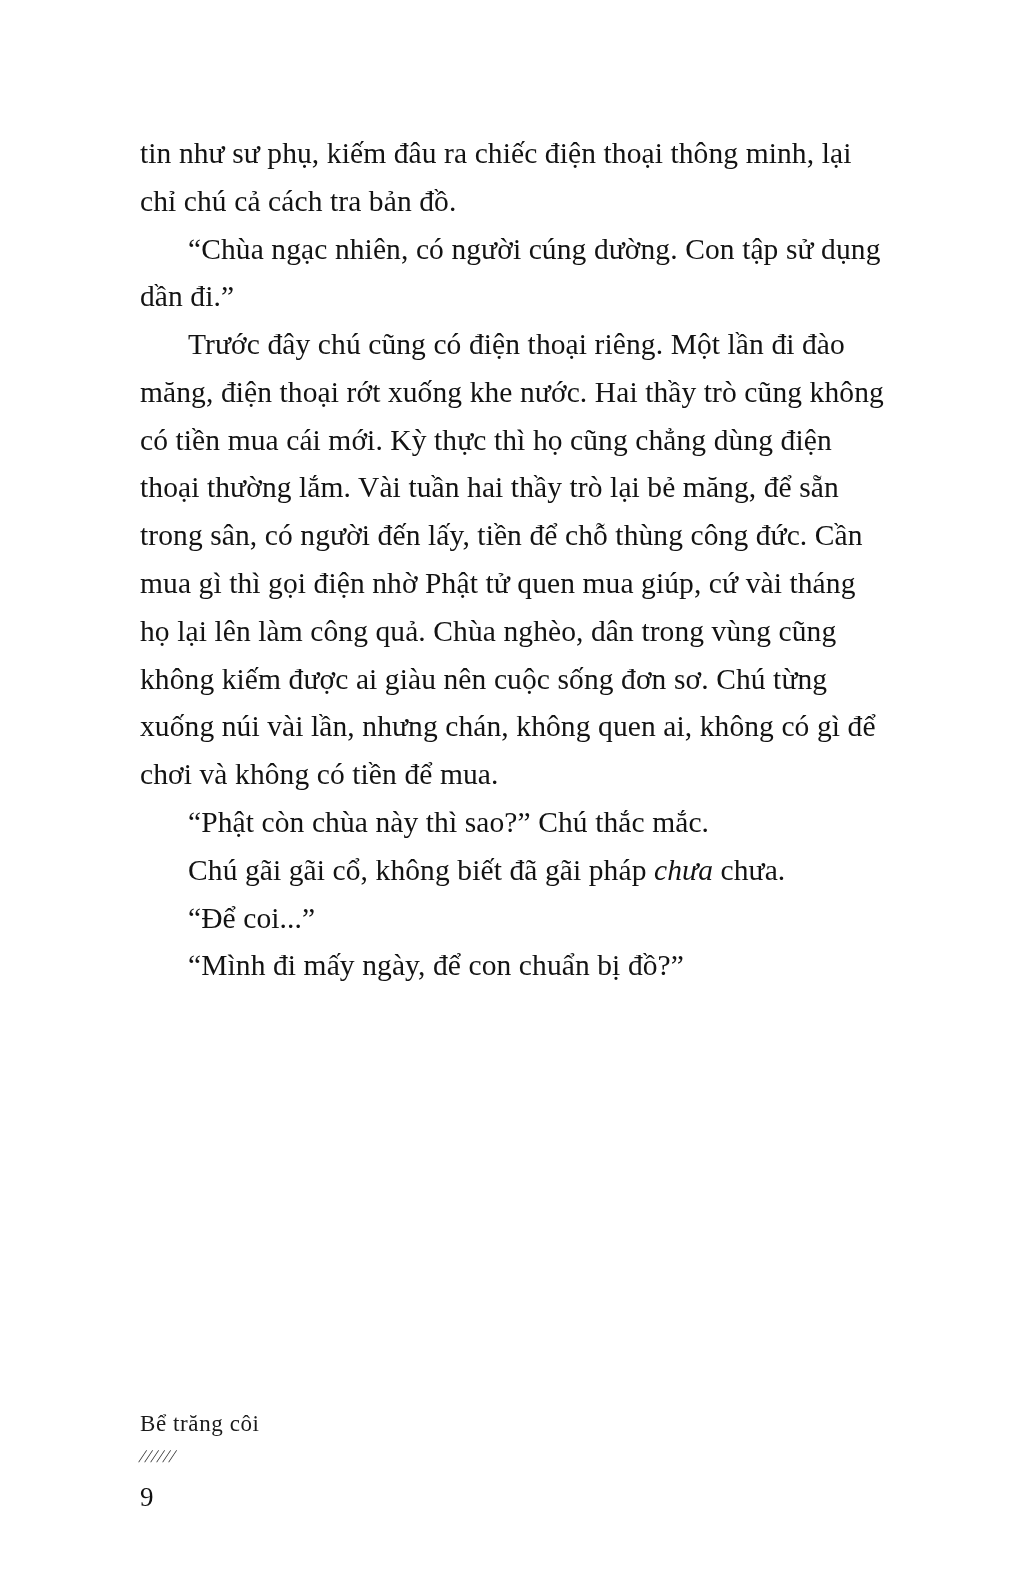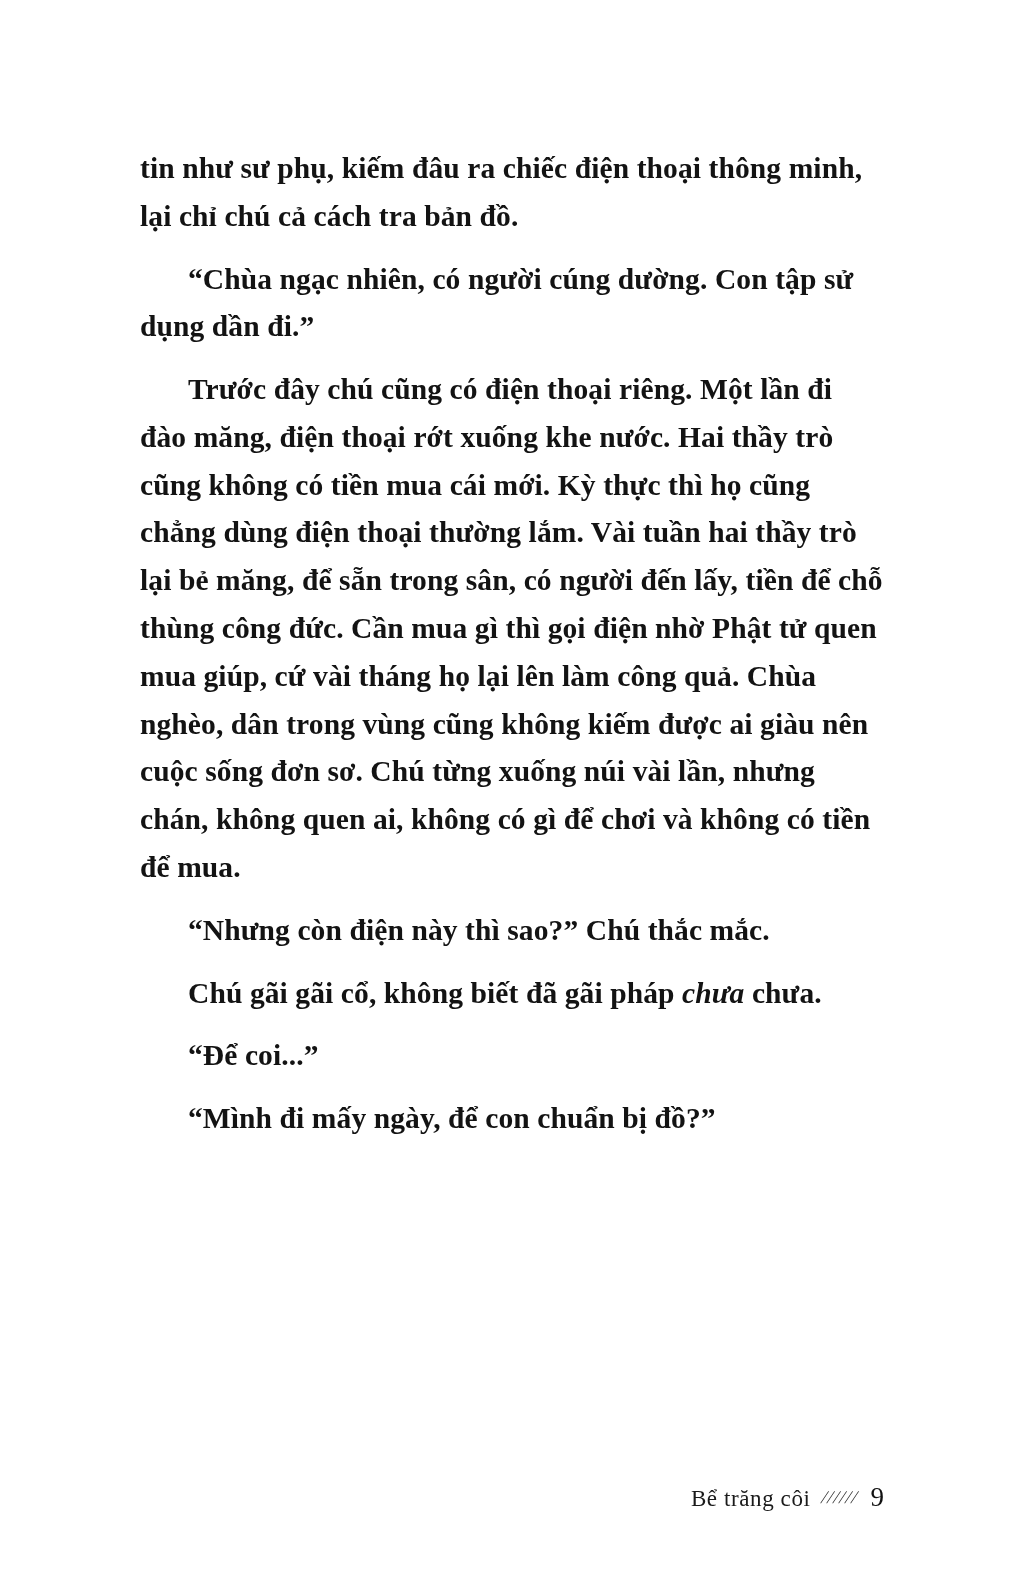--- a/index.html
+++ b/index.html
@@ -23,42 +23,42 @@
   }
   .body-text {
     font-size: 29.5px;
     line-height: 1.62;
     text-align: justify;
     text-justify: inter-word;
     color: #131313;
     letter-spacing: 0.1px;
   }
   .body-text p {
-    margin: 15px 0 0px 0;
+    margin: 0 0 0px 0;
     text-indent: 0;
-    font-weight: bold;
   }
   p.indent {
     text-indent: 48px;
   }
   p.last-line-left {
     text-align: left;
   }
   em.italic {
     font-style: italic;
   }
   .footer {
     position: absolute;
     left: 140px;
     right: 140px;
     bottom: 62px;
     display: flex;
     align-items: baseline;
     justify-content: flex-end;
     gap: 12px;
+    flex-direction: column;
   }
   .footer-title {
     font-size: 23px;
     color: #1a1a1a;
     letter-spacing: 0.6px;
   }
   .footer-orn {
     font-size: 18px;
     letter-spacing: 1px;
     color: #2b2b2b;
@@ -75,21 +75,21 @@
 </style>
 </head>
 <body>
 
 <div class="page">
 
   <div class="body-text">
     <p class="last-line-left">tin như sư phụ, kiếm đâu ra chiếc điện thoại thông minh, lại chỉ chú cả cách tra bản đồ.</p>
     <p class="indent last-line-left">“Chùa ngạc nhiên, có người cúng dường. Con tập sử dụng dần đi.”</p>
     <p class="indent last-line-left">Trước đây chú cũng có điện thoại riêng. Một lần đi đào măng, điện thoại rớt xuống khe nước. Hai thầy trò cũng không có tiền mua cái mới. Kỳ thực thì họ cũng chẳng dùng điện thoại thường lắm. Vài tuần hai thầy trò lại bẻ măng, để sẵn trong sân, có người đến lấy, tiền để chỗ thùng công đức. Cần mua gì thì gọi điện nhờ Phật tử quen mua giúp, cứ vài tháng họ lại lên làm công quả. Chùa nghèo, dân trong vùng cũng không kiếm được ai giàu nên cuộc sống đơn sơ. Chú từng xuống núi vài lần, nhưng chán, không quen ai, không có gì để chơi và không có tiền để mua.</p>
-    <p class="indent last-line-left">“Nhưng còn điện này thì sao?” Chú thắc mắc.</p>
+    <p class="indent last-line-left">“Phật còn chùa này thì sao?” Chú thắc mắc.</p>
     <p class="indent last-line-left">
       <span>Chú gãi gãi cổ, không biết đã gãi pháp </span><em class="italic">chưa</em><span> chưa.</span>
     </p>
     <p class="indent last-line-left">“Để coi...”</p>
     <p class="indent last-line-left">“Mình đi mấy ngày, để con chuẩn bị đồ?”</p>
   </div>
 
   <div class="footer">
     <span class="footer-title">Bể trăng côi</span>
     <span class="footer-orn">//////</span>

